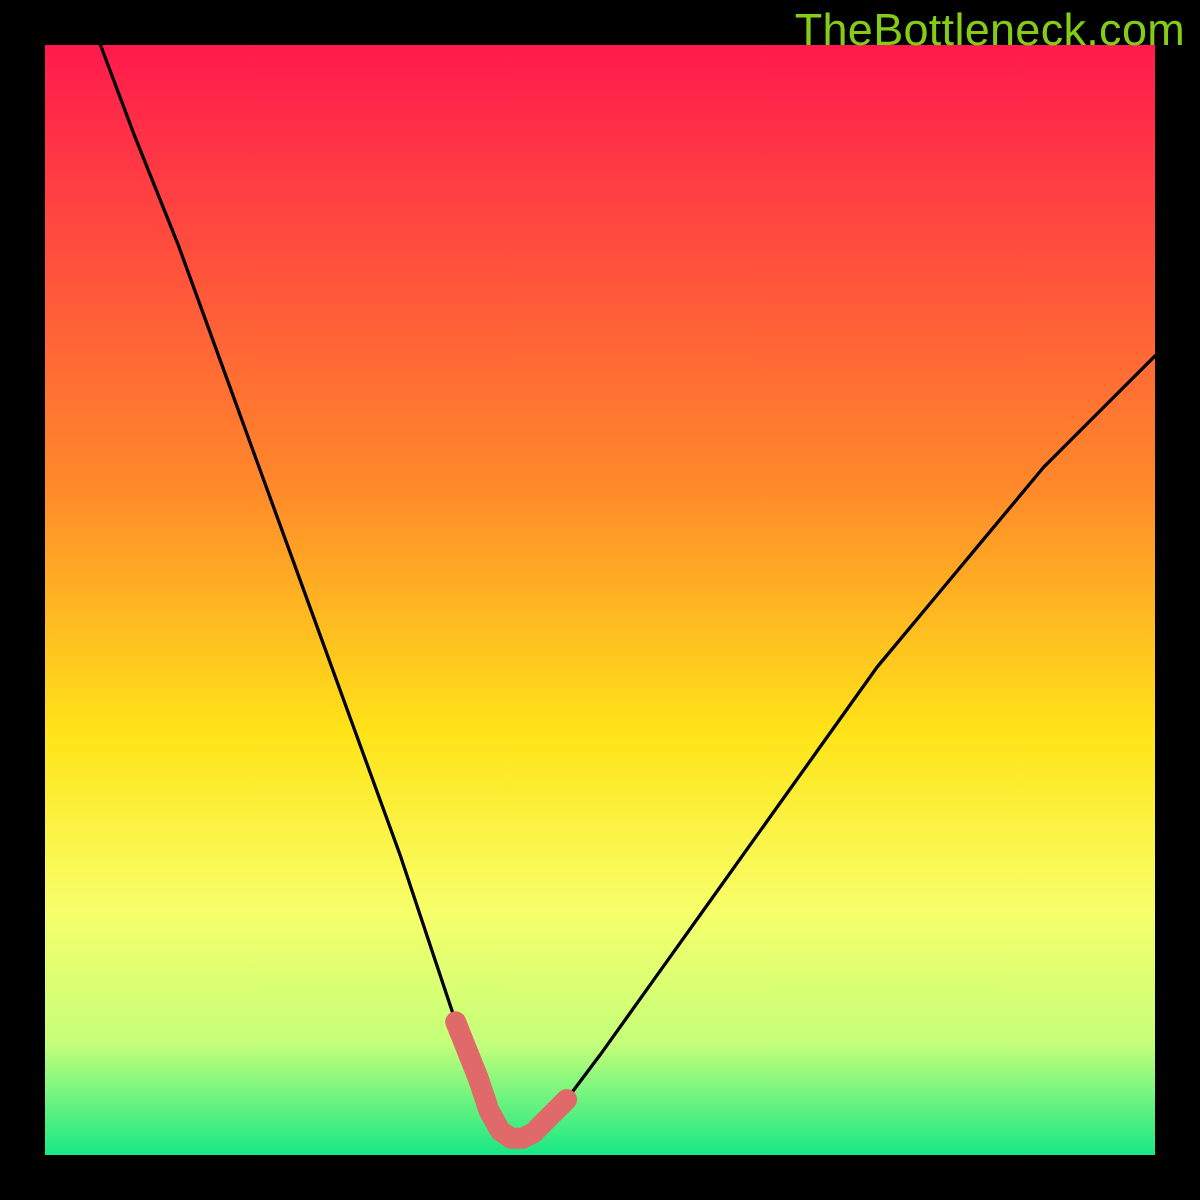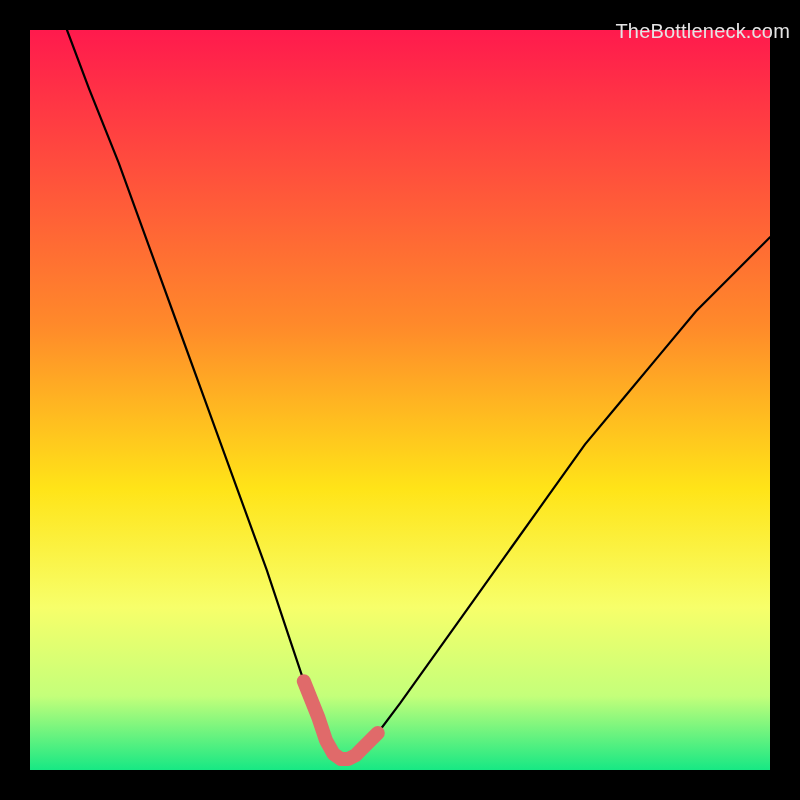--- a/index.html
+++ b/index.html
@@ -12,24 +12,24 @@
     font-family: Arial, Helvetica, sans-serif;
   }
   .frame {
     position: absolute;
     left: 0; top: 0;
     width: 800px; height: 800px;
     background: #000;
   }
   .watermark {
     position: absolute;
-    top: 20px;
+    top: 4px;
     right: 10px;
-    color: #e5e5e5;
-    font-size: 20px;
+    color: #84cc16;
+    font-size: 30px;
     font-weight: 500;
     letter-spacing: 0.2px;
     z-index: 20;
   }
   svg.plot {
     position: absolute;
     left: 30px;
     top: 30px;
     width: 740px;
     height: 740px;

